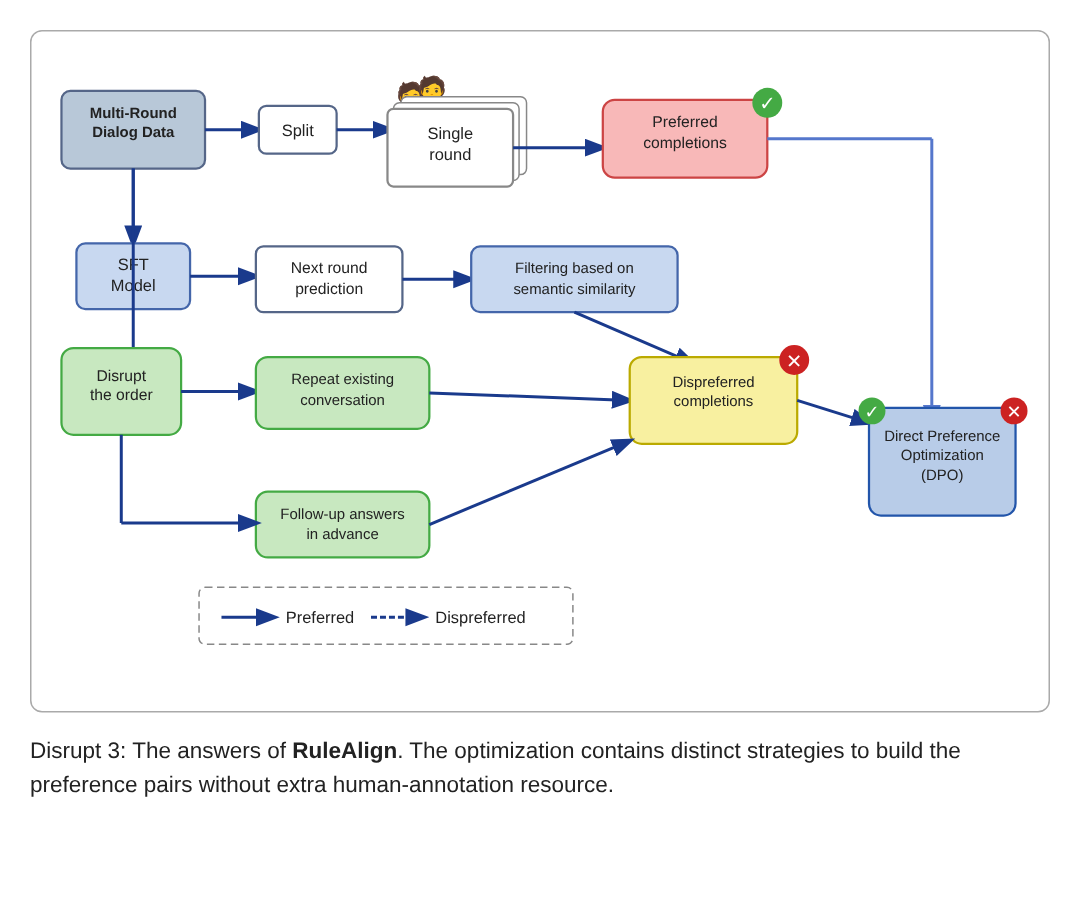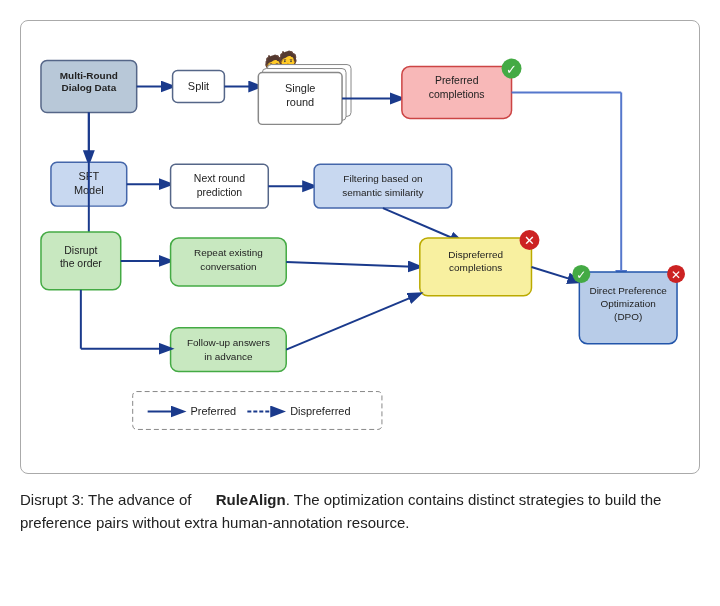--- a/index.html
+++ b/index.html
@@ -32,21 +32,20 @@
     .caption {
       margin-top: 14px;
       font-size: 15px;
       color: #222;
       line-height: 1.55;
       width: 680px;
     }
 
     .caption b {
       font-weight: bold;
-      margin-left: 20px;
     }
   </style>
 </head>
 <body>
 
 <div class="diagram-container">
   <svg class="diagram-svg" viewBox="0 0 656 410" xmlns="http://www.w3.org/2000/svg">
 
     <defs>
       <marker id="arrowBlue" markerWidth="8" markerHeight="8" refX="6" refY="3" orient="auto">
@@ -163,14 +162,14 @@
     <text x="158" y="374" font-size="11" fill="#222">Preferred</text>
 
     <line x1="215" y1="370" x2="250" y2="370" stroke="#1a3a8c" stroke-width="2" stroke-dasharray="4,2" marker-end="url(#arrowBlueDash)"></line>
     <text x="258" y="374" font-size="11" fill="#222">Dispreferred</text>
 
   </svg>
 </div>
 
 <div class="caption">
   <span>Disrupt 3:</span>
-  <span> The advance of </span><b>RuleAlign</b><span>. The optimization contains distinct strategies to build the preference pairs without extra human-annotation resource.</span>
+  <span> The answers of </span><b>RuleAlign</b><span>. The optimization contains distinct strategies to build the preference pairs without extra human-annotation resource.</span>
 </div>
 
 </body></html>

